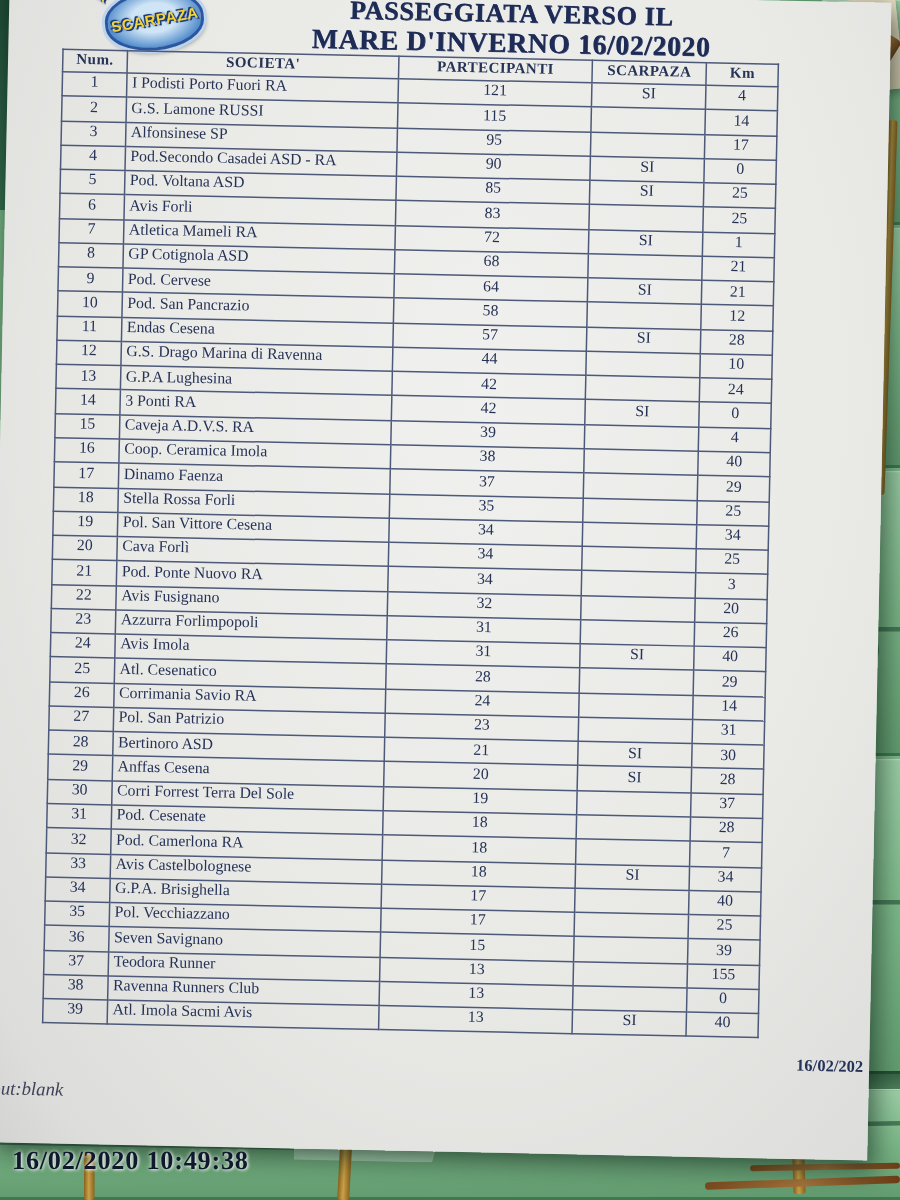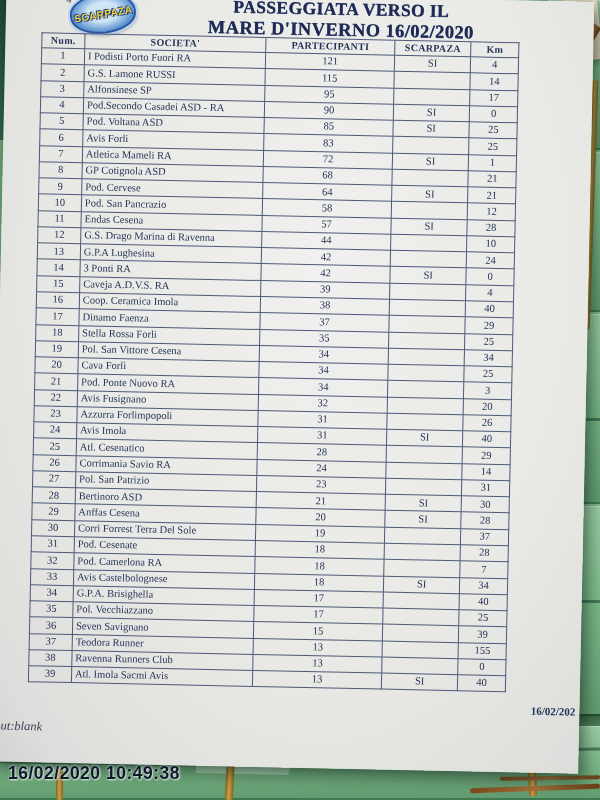--- a/index.html
+++ b/index.html
@@ -47,21 +47,21 @@
   td.c-soc { width:38%; text-align:left; padding-left:6px; font-size:11px; }
   td.c-par { width:27%; text-align:center; font-size:10px; }
   td.c-sca { width:16%; text-align:center; font-size:10px; }
   td.c-km  { width:10%; text-align:center; font-size:10px; }
 
   .paper-footer-left { position:absolute; left:-3px; bottom:28px; font-style:italic; font-size:12.5px; color:#3c4258; }
   .paper-footer-right { position:absolute; right:4px; bottom:56px; font-size:11px; color:#25325a; font-weight:bold; }
 
   
   .timestamp { position:absolute; left:8px; top:763px; z-index:60;
-    font-family:Liberation Sans, sans-serif; font-weight:bold; font-size:17.5px; letter-spacing:.5px;
+    font-family:Liberation Serif, serif; font-weight:bold; font-size:17.5px; letter-spacing:.5px;
     color:#10182e; text-shadow:0 0 3px rgba(255,255,255,.85), 1px 1px 2px rgba(255,255,255,.6); }
   .credit { position:absolute; right:8px; top:803px; z-index:60;
     background:linear-gradient(180deg,#8a7a14,#6f6210); border:2px solid #f2f2ee; padding:1px 7px 3px 7px;
     color:#ffffff; font-weight:normal; font-size:19px; font-family:"Liberation Serif",serif;
     text-shadow:1px 1px 1px #3a3406; box-shadow:1px 2px 4px rgba(0,0,0,.4); }
 </style>
 </head>
 <body>
 
 <div class="bg-base"></div>

